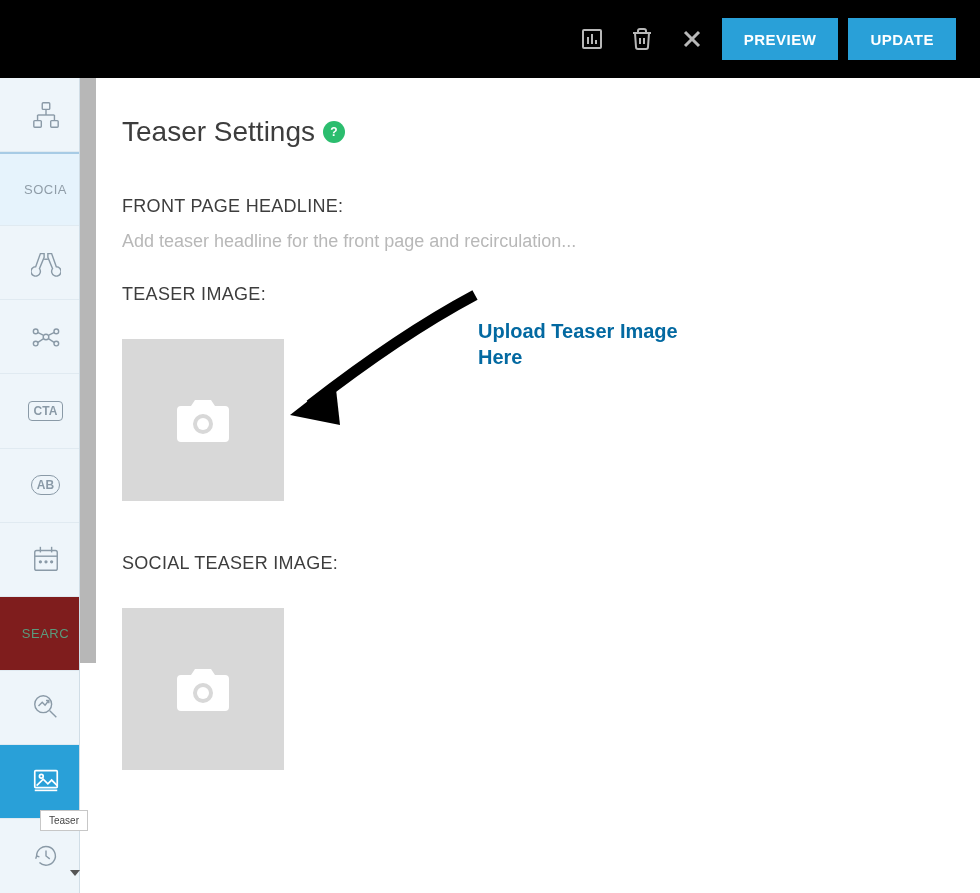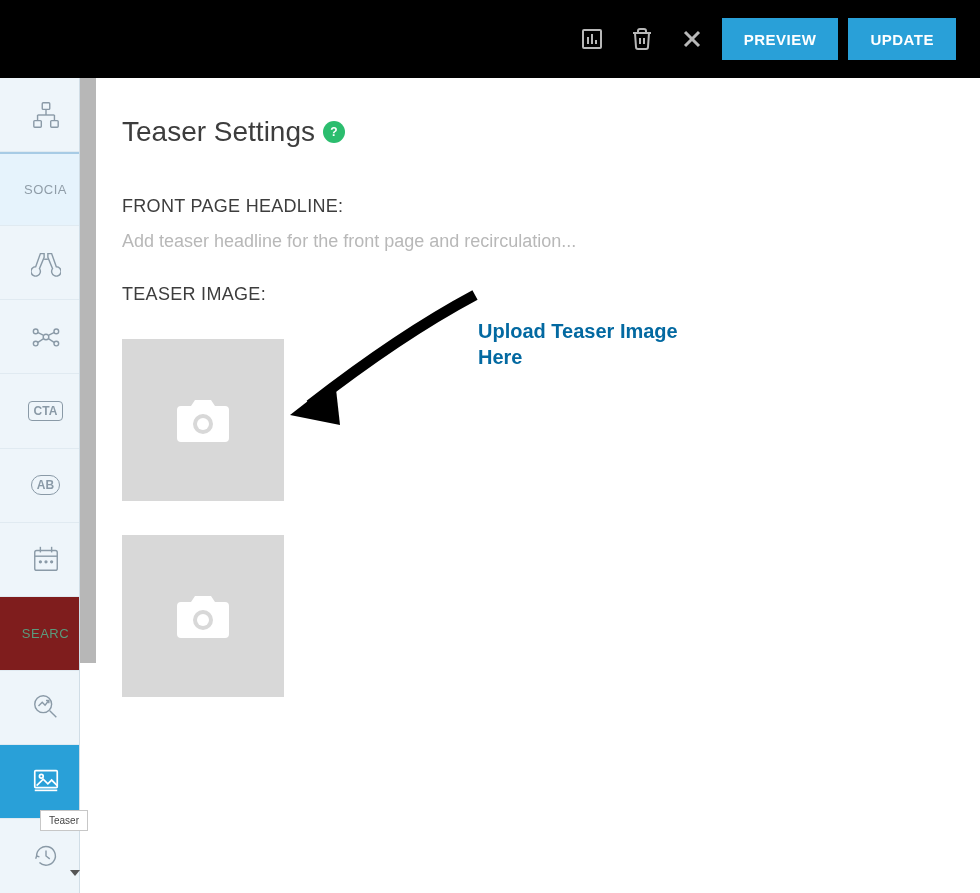--- a/index.html
+++ b/index.html
@@ -305,20 +305,21 @@
 
   <div class="section-label" style="margin-top:32px;">TEASER IMAGE:</div>
   <div class="image-placeholder">
     <svg viewBox="0 0 60 52">
       <path d="M8 12 h10 l4 -6 h16 l4 6 h10 a4 4 0 0 1 4 4 v28 a4 4 0 0 1 -4 4 H8 a4 4 0 0 1 -4 -4 V16 a4 4 0 0 1 4 -4 z"></path>
       <circle cx="30" cy="30" r="10" fill="#d8d8d8"></circle>
       <circle cx="30" cy="30" r="6" fill="#ffffff"></circle>
     </svg>
   </div>
 
+  <div class="section-label" style="margin-top:52px;">SOCIAL TEASER IMAGE:</div>
   <div class="image-placeholder">
     <svg viewBox="0 0 60 52">
       <path d="M8 12 h10 l4 -6 h16 l4 6 h10 a4 4 0 0 1 4 4 v28 a4 4 0 0 1 -4 4 H8 a4 4 0 0 1 -4 -4 V16 a4 4 0 0 1 4 -4 z"></path>
       <circle cx="30" cy="30" r="10" fill="#d8d8d8"></circle>
       <circle cx="30" cy="30" r="6" fill="#ffffff"></circle>
     </svg>
   </div>
 </div>
 
 <svg class="annotation-arrow" width="210" height="170">

